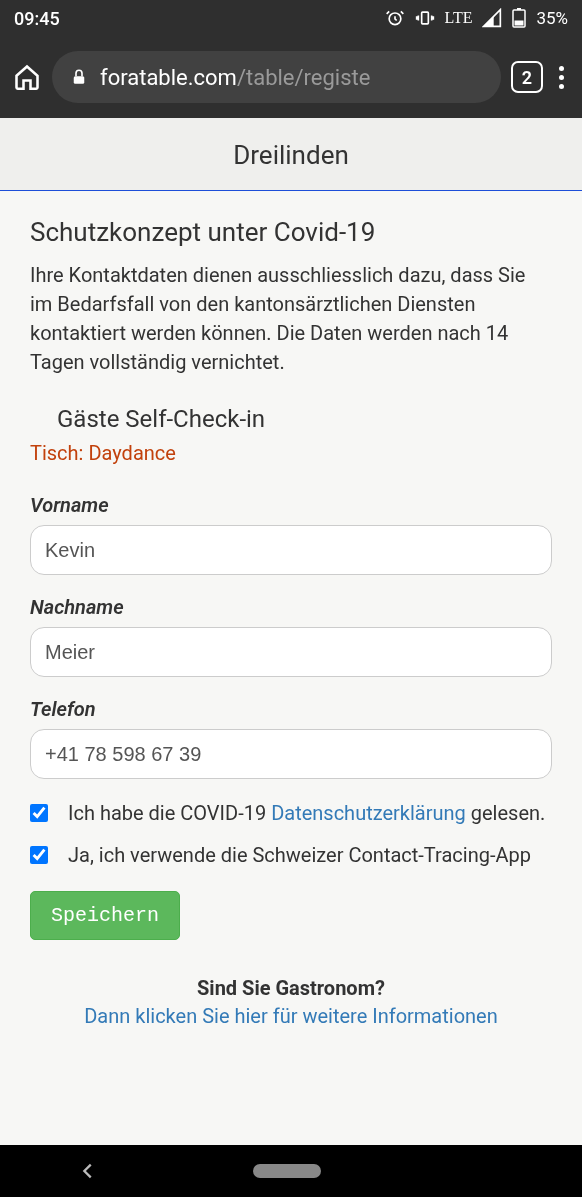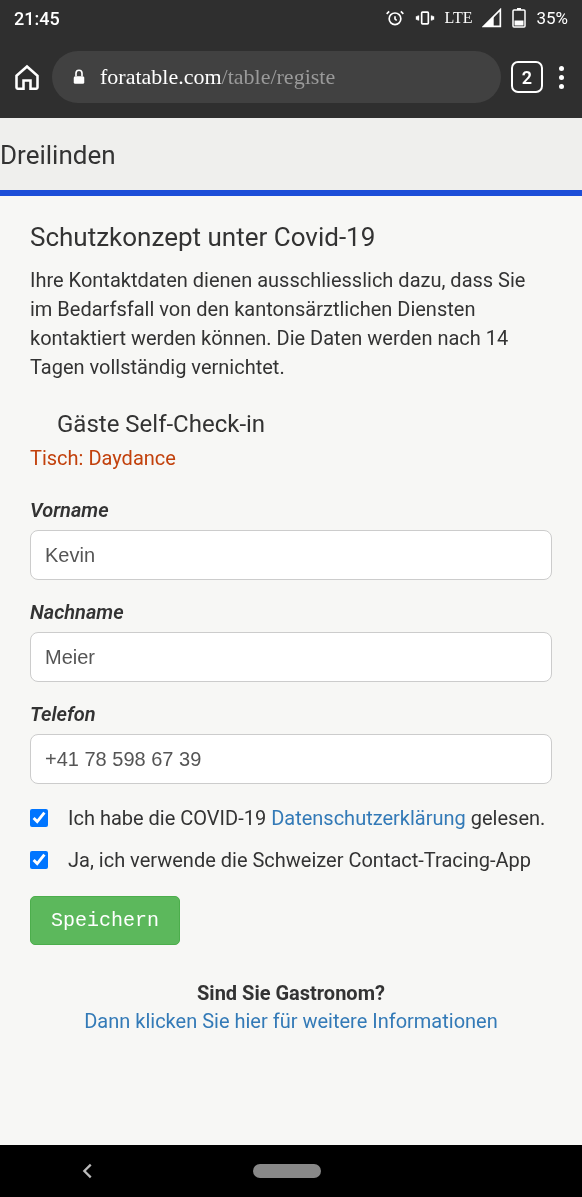--- a/index.html
+++ b/index.html
@@ -8,40 +8,40 @@
 
   
   .status-bar { height: 36px; background: #2f2f2f; color: #fff; display: flex; align-items: center; padding: 0 14px; font-size: 18px; justify-content: space-between; }
   .status-left { font-weight: 500; }
   .status-right { display: flex; align-items: center; gap: 10px; }
   .status-right span { display: inline-flex; align-items: center; }
 
   
   .browser-bar { height: 82px; background: #2f2f2f; display: flex; align-items: center; padding: 0 12px; gap: 10px; }
   .home-icon { color: #fff; width: 30px; height: 30px; flex-shrink: 0; display: flex; align-items: center; justify-content: center; }
-  .url-bar { flex: 1; background: #414141; border-radius: 26px; height: 52px; display: flex; align-items: center; padding: 0 18px; gap: 12px; overflow: hidden; font-family: Liberation Serif, serif; }
+  .url-bar { flex: 1; background: #414141; border-radius: 26px; height: 52px; display: flex; align-items: center; padding: 0 18px; gap: 12px; overflow: hidden; }
   .lock-icon { color: #fff; flex-shrink: 0; }
   .url-text { color: #fff; font-size: 22px; white-space: nowrap; overflow: hidden; }
   .url-text .faded { color: #9a9a9a; }
   .tab-count { width: 32px; height: 32px; border: 2.5px solid #fff; border-radius: 7px; color: #fff; display: flex; align-items: center; justify-content: center; font-size: 18px; font-weight: 600; flex-shrink: 0; }
   .menu-dots { color: #fff; display: flex; flex-direction: column; gap: 4px; padding: 0 6px; flex-shrink: 0; }
   .menu-dots div { width: 5px; height: 5px; background: #fff; border-radius: 50%; }
 
   
   .page { background: #f7f7f5; height: 1027px; overflow: hidden; }
-  .page-header { border-bottom: 6px solid #1d4ed8; padding: 22px 0 20px; text-align: left; font-size: 26px; color: #333; background: #efefed; }
+  .page-header { border-bottom: 1px solid #1d4ed8; padding: 22px 0 20px; text-align: center; font-size: 26px; color: #333; background: #efefed; }
   .content { padding: 26px 30px 0; background: #f7f7f5; }
   h2 { font-size: 26px; font-weight: 400; color: #333; margin-bottom: 14px; }
   p.desc { font-size: 20px; color: #333; line-height: 1.45; margin-bottom: 28px; }
   h3 { font-size: 24px; font-weight: 400; color: #333; margin-bottom: 8px; margin-left: 27px; }
   .table-line { font-size: 20px; color: #c2410c; margin-bottom: 28px; }
 
   .form-group { margin-bottom: 20px; }
   .form-label { font-size: 20px; font-weight: 600; color: #333; margin-bottom: 8px; display: block; font-style: italic; }
-  .form-input { width: 100%; height: 50px; border: 1px solid #ccc; border-radius: 8px; padding: 0 14px; font-size: 20px; color: #555; background: #fff; }
+  .form-input { width: 100%; height: 50px; border: 1px solid #ccc; border-radius: 14px; padding: 0 14px; font-size: 20px; color: #555; background: #fff; }
 
   .checkbox-row { display: flex; align-items: flex-start; gap: 20px; margin-bottom: 14px; font-size: 20px; color: #333; line-height: 1.4; }
   .checkbox-row input[type=checkbox] { width: 18px; height: 18px; margin-top: 5px; flex-shrink: 0; }
   .checkbox-row a { color: #337ab7; text-decoration: none; }
 
   .save-btn { background: #5cb85c; color: #fff; border: 1px solid #4cae4c; border-radius: 5px; padding: 12px 20px; font-size: 20px; cursor: pointer; margin-top: 8px; font-family: Liberation Mono, monospace; }
 
   .footer { text-align: center; margin-top: 36px; }
   .footer-q { font-size: 20px; font-weight: 700; color: #333; margin-bottom: 4px; }
   .footer-link { font-size: 20px; color: #337ab7; text-decoration: none; }
@@ -51,21 +51,21 @@
   .nav-back { color: #bbb; }
   .nav-pill { width: 68px; height: 14px; background: #888; border-radius: 8px; }
   .nav-spacer { width: 30px; }
 
   svg { display: block; }
 </style>
 </head>
 <body>
 
 <div class="status-bar">
-  <div class="status-left">21:45</div>
+  <div class="status-left">09:45</div>
   <div class="status-right">
     <span>
       <svg width="20" height="20" viewBox="0 0 24 24" fill="none" stroke="#fff" stroke-width="2">
           <circle cx="12" cy="13" r="7"></circle>
           <path d="M12 10v3l2 2M5 4L2 7M19 4l3 3"></path>
         </svg>
     </span>
     <span>
       <svg width="20" height="20" viewBox="0 0 24 24" fill="#fff">
           <rect x="8" y="5" width="8" height="14" rx="1" fill="none" stroke="#fff" stroke-width="2"></rect>

